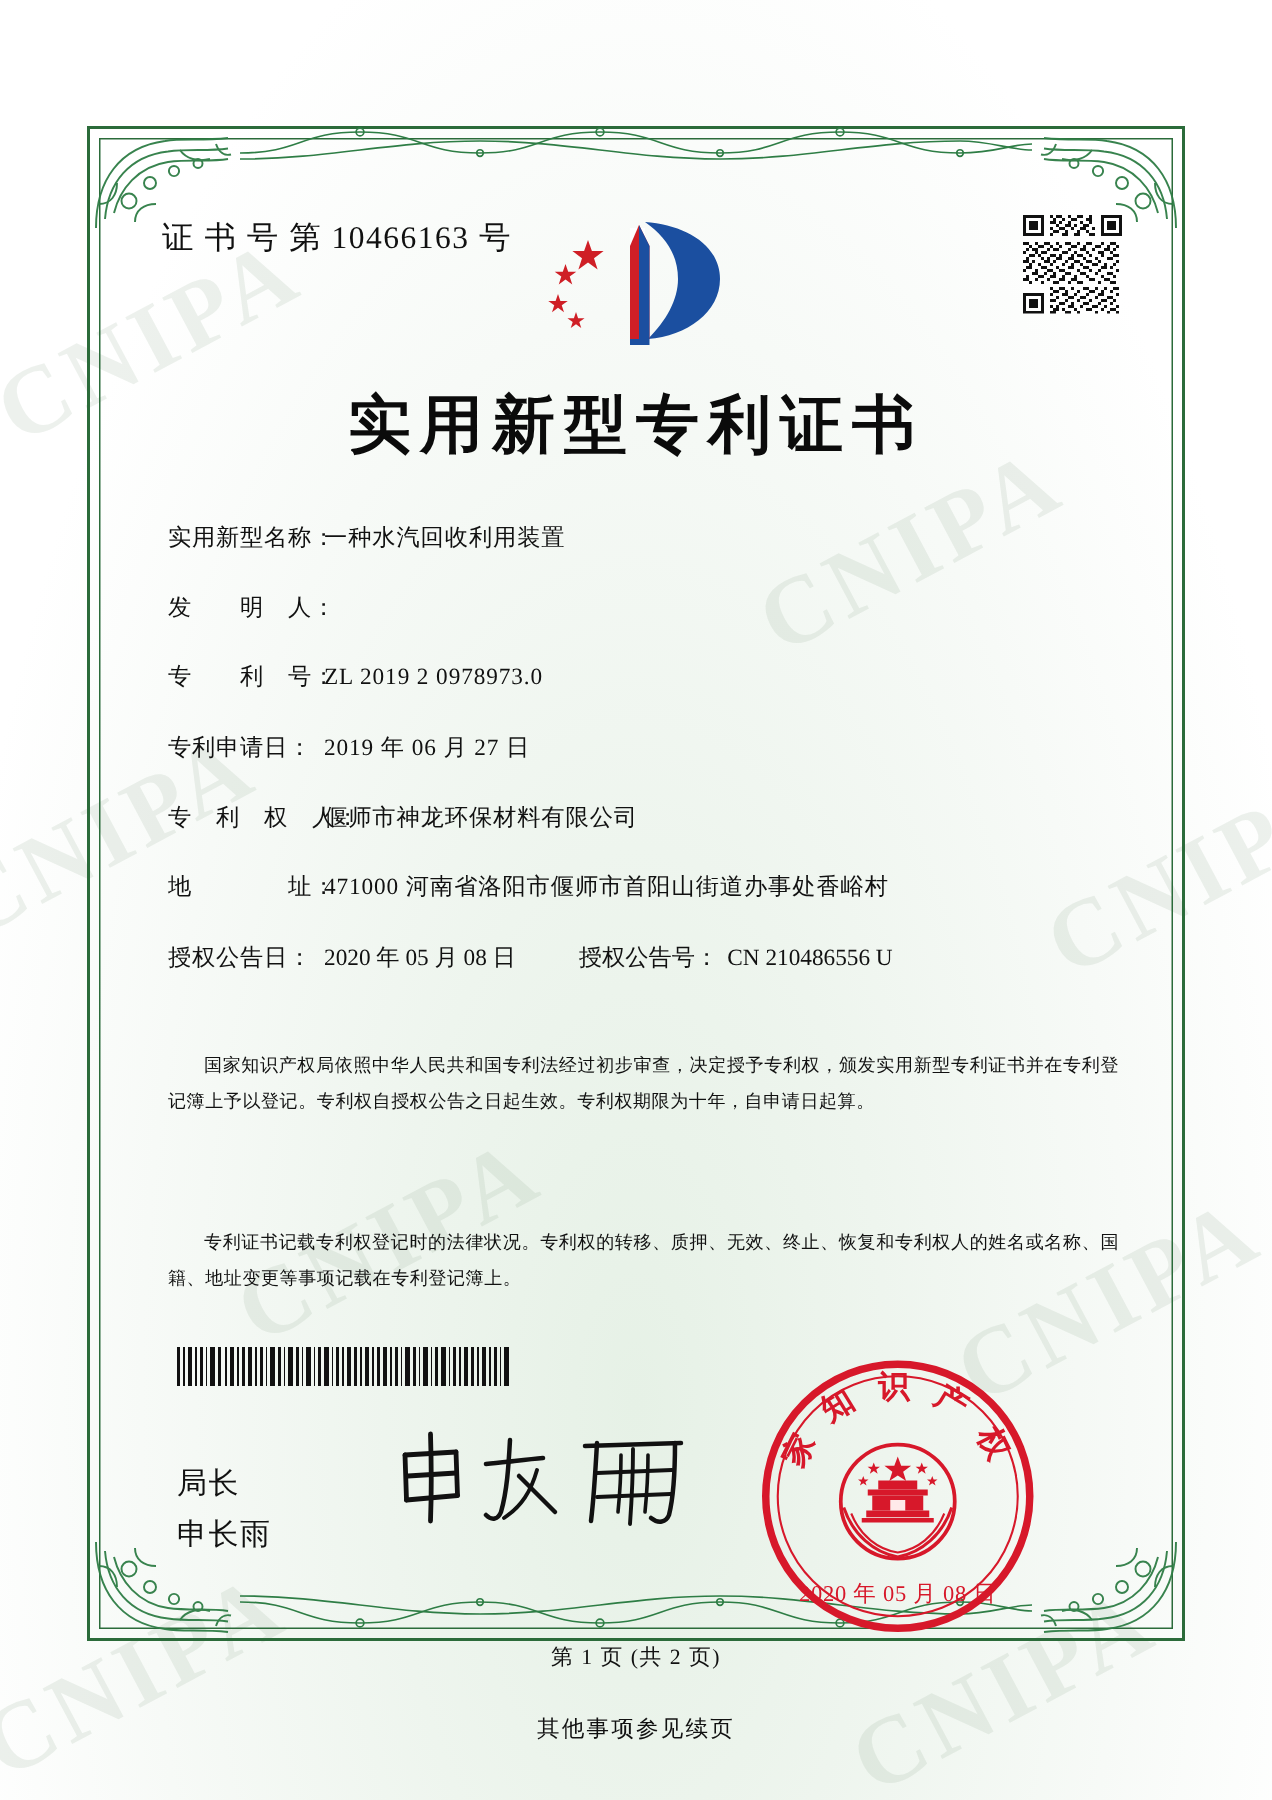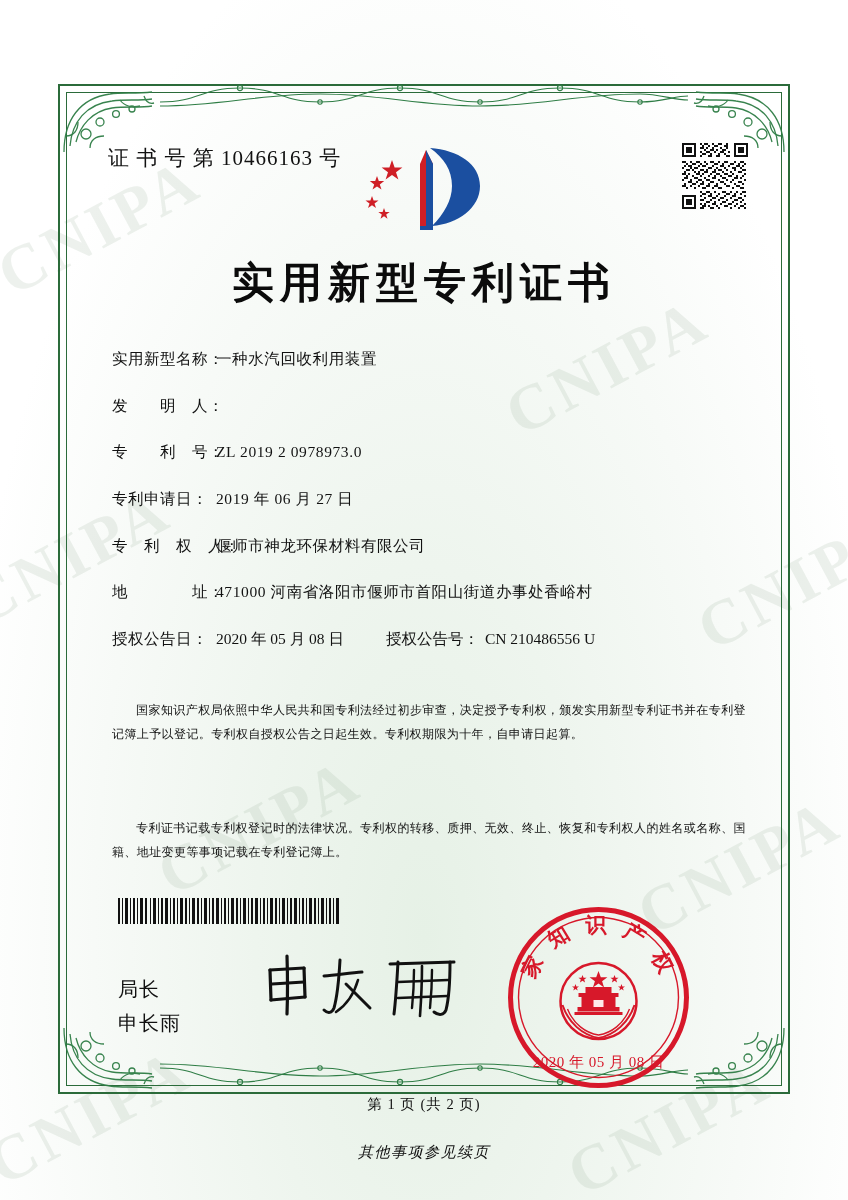--- a/index.html
+++ b/index.html
@@ -218,21 +218,20 @@
     letter-spacing: 1px;
   }
   .footer-note {
     position: absolute;
     left: 0; right: 0;
     top: 1143px;
     text-align: center;
     font-size: 15px;
     color: #111;
     letter-spacing: 1.5px;
-    font-style: italic;
   }
 </style>
 </head>
 <body>
 
 <div class="page">
 
   <div class="wm" style="left:-10px; top:190px; font-size:64px;">CNIPA</div>
   <div class="wm" style="left:498px; top:330px; font-size:64px;">CNIPA</div>
   <div class="wm" style="left:-40px; top:520px; font-size:64px;">CNIPA</div>

